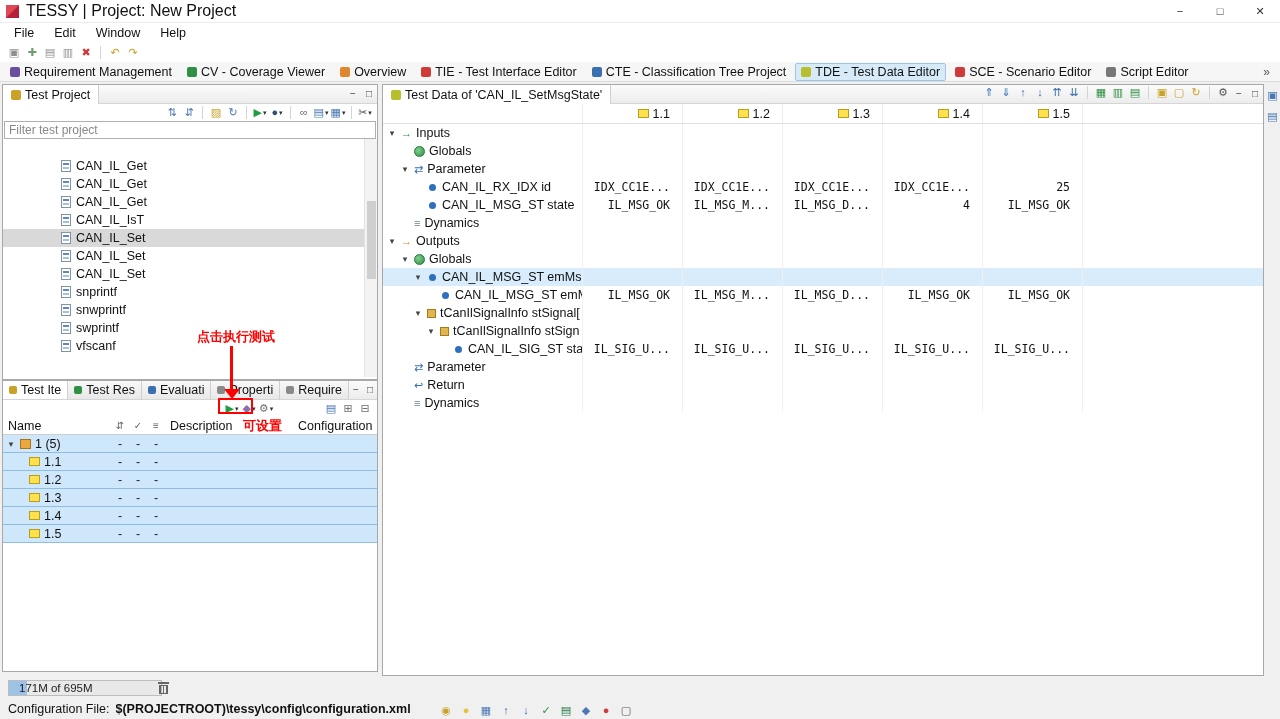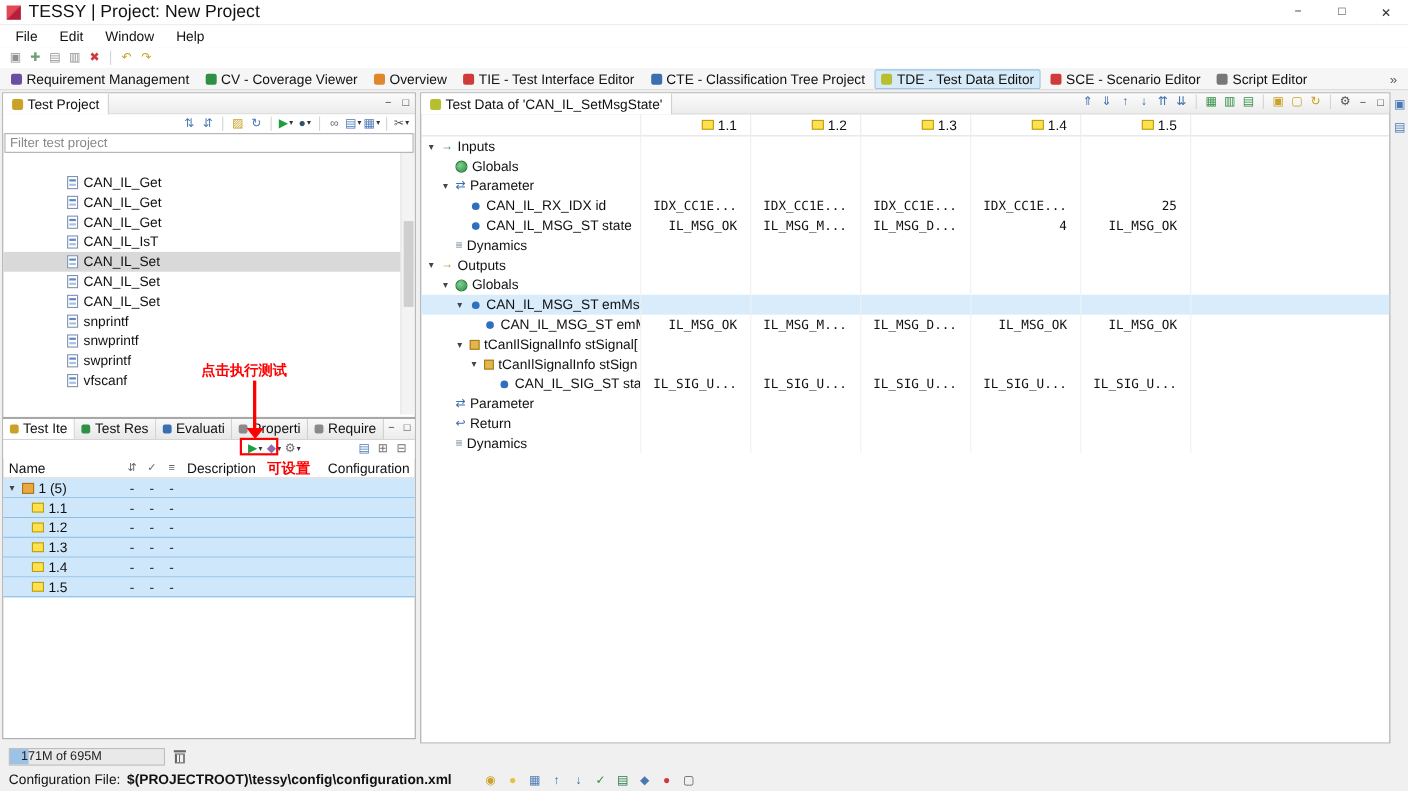--- a/index.html
+++ b/index.html
@@ -75,35 +75,35 @@
 .td-cell{flex:0 0 100px;height:100%;display:flex;align-items:center;justify-content:flex-end;padding-right:12px;font-family:"DejaVu Sans Mono","Liberation Mono",monospace;font-size:11.5px;border-right:1px solid #f0f0f0;overflow:hidden;white-space:nowrap}
 .td-fill{flex:1;height:100%}
 .ic-globe{width:11px;height:11px;border-radius:50%;background:radial-gradient(circle at 35% 35%,#7fd08f,#2f8f44);border:1px solid #267a38;flex:0 0 auto}
 .ic-var{width:7px;height:7px;border-radius:50%;background:#2f6fc0;flex:0 0 auto;margin:0 2px}
 .ic-struct{width:9px;height:9px;background:#e2b64e;border:1px solid #a87a1f;flex:0 0 auto}
 .gi{font-size:11px;line-height:1;flex:0 0 auto}
 
 #right-strip{position:absolute;left:1266px;top:84px;width:13px;height:120px;display:flex;flex-direction:column;align-items:center;gap:6px;padding-top:4px}
 
 #status{position:absolute;left:0;top:676px;width:100%;height:43px;background:#f0f0f0}
-.mem{position:absolute;left:8px;top:4px;width:142px;height:16px;border:1px solid #bdbdbd;background:#e9e9e9;overflow:hidden}
+.mem{position:absolute;left:8px;top:4px;width:154px;height:16px;border:1px solid #bdbdbd;background:#e9e9e9;overflow:hidden}
 .memfill{position:absolute;left:0;top:0;bottom:0;width:12%;background:#9cc3e5}
 .memtext{position:relative;padding-left:10px;line-height:14px;font-size:11.5px;color:#222}
 .trash{position:absolute;left:158px;top:6px;width:11px;height:13px;display:block}
 .t-lid{display:block;width:11px;height:2px;background:#666;margin-bottom:1px}
 .t-body{display:block;width:9px;height:9px;margin-left:1px;border:1px solid #666;background:repeating-linear-gradient(90deg,#666 0 1px,transparent 1px 3px)}
 .cfg{position:absolute;left:8px;top:26px;font-size:12.5px;white-space:nowrap}
 .roots{position:absolute;left:570px;top:7px;font-size:12.5px;white-space:nowrap}
 .roots b{margin-left:6px;margin-right:26px}
 .cfg b{margin-left:6px}
 #status-icons{position:absolute;left:438px;top:27px;display:flex;gap:4px;align-items:center}
 
 .ann{position:absolute;z-index:50;pointer-events:none}
 .ann-text{color:#f00;font-weight:bold;font-size:13px}
-#ann-hint{left:183px;top:328px}
+#ann-hint{left:197px;top:328px}
 #ann-arrow-line{left:230px;top:346px;width:3px;height:44px;background:#f00}
 #ann-arrow-head{left:224px;top:389px;width:0;height:0;border-left:8px solid transparent;border-right:8px solid transparent;border-top:10px solid #f00}
 #ann-rect{left:218px;top:398px;width:35px;height:16px;border:2px solid #f00}
 #ann-settable{left:243px;top:417px}
 </style>
 </head>
 <body>
 
 <div class="titlebar">
   <span class="logo"></span>

